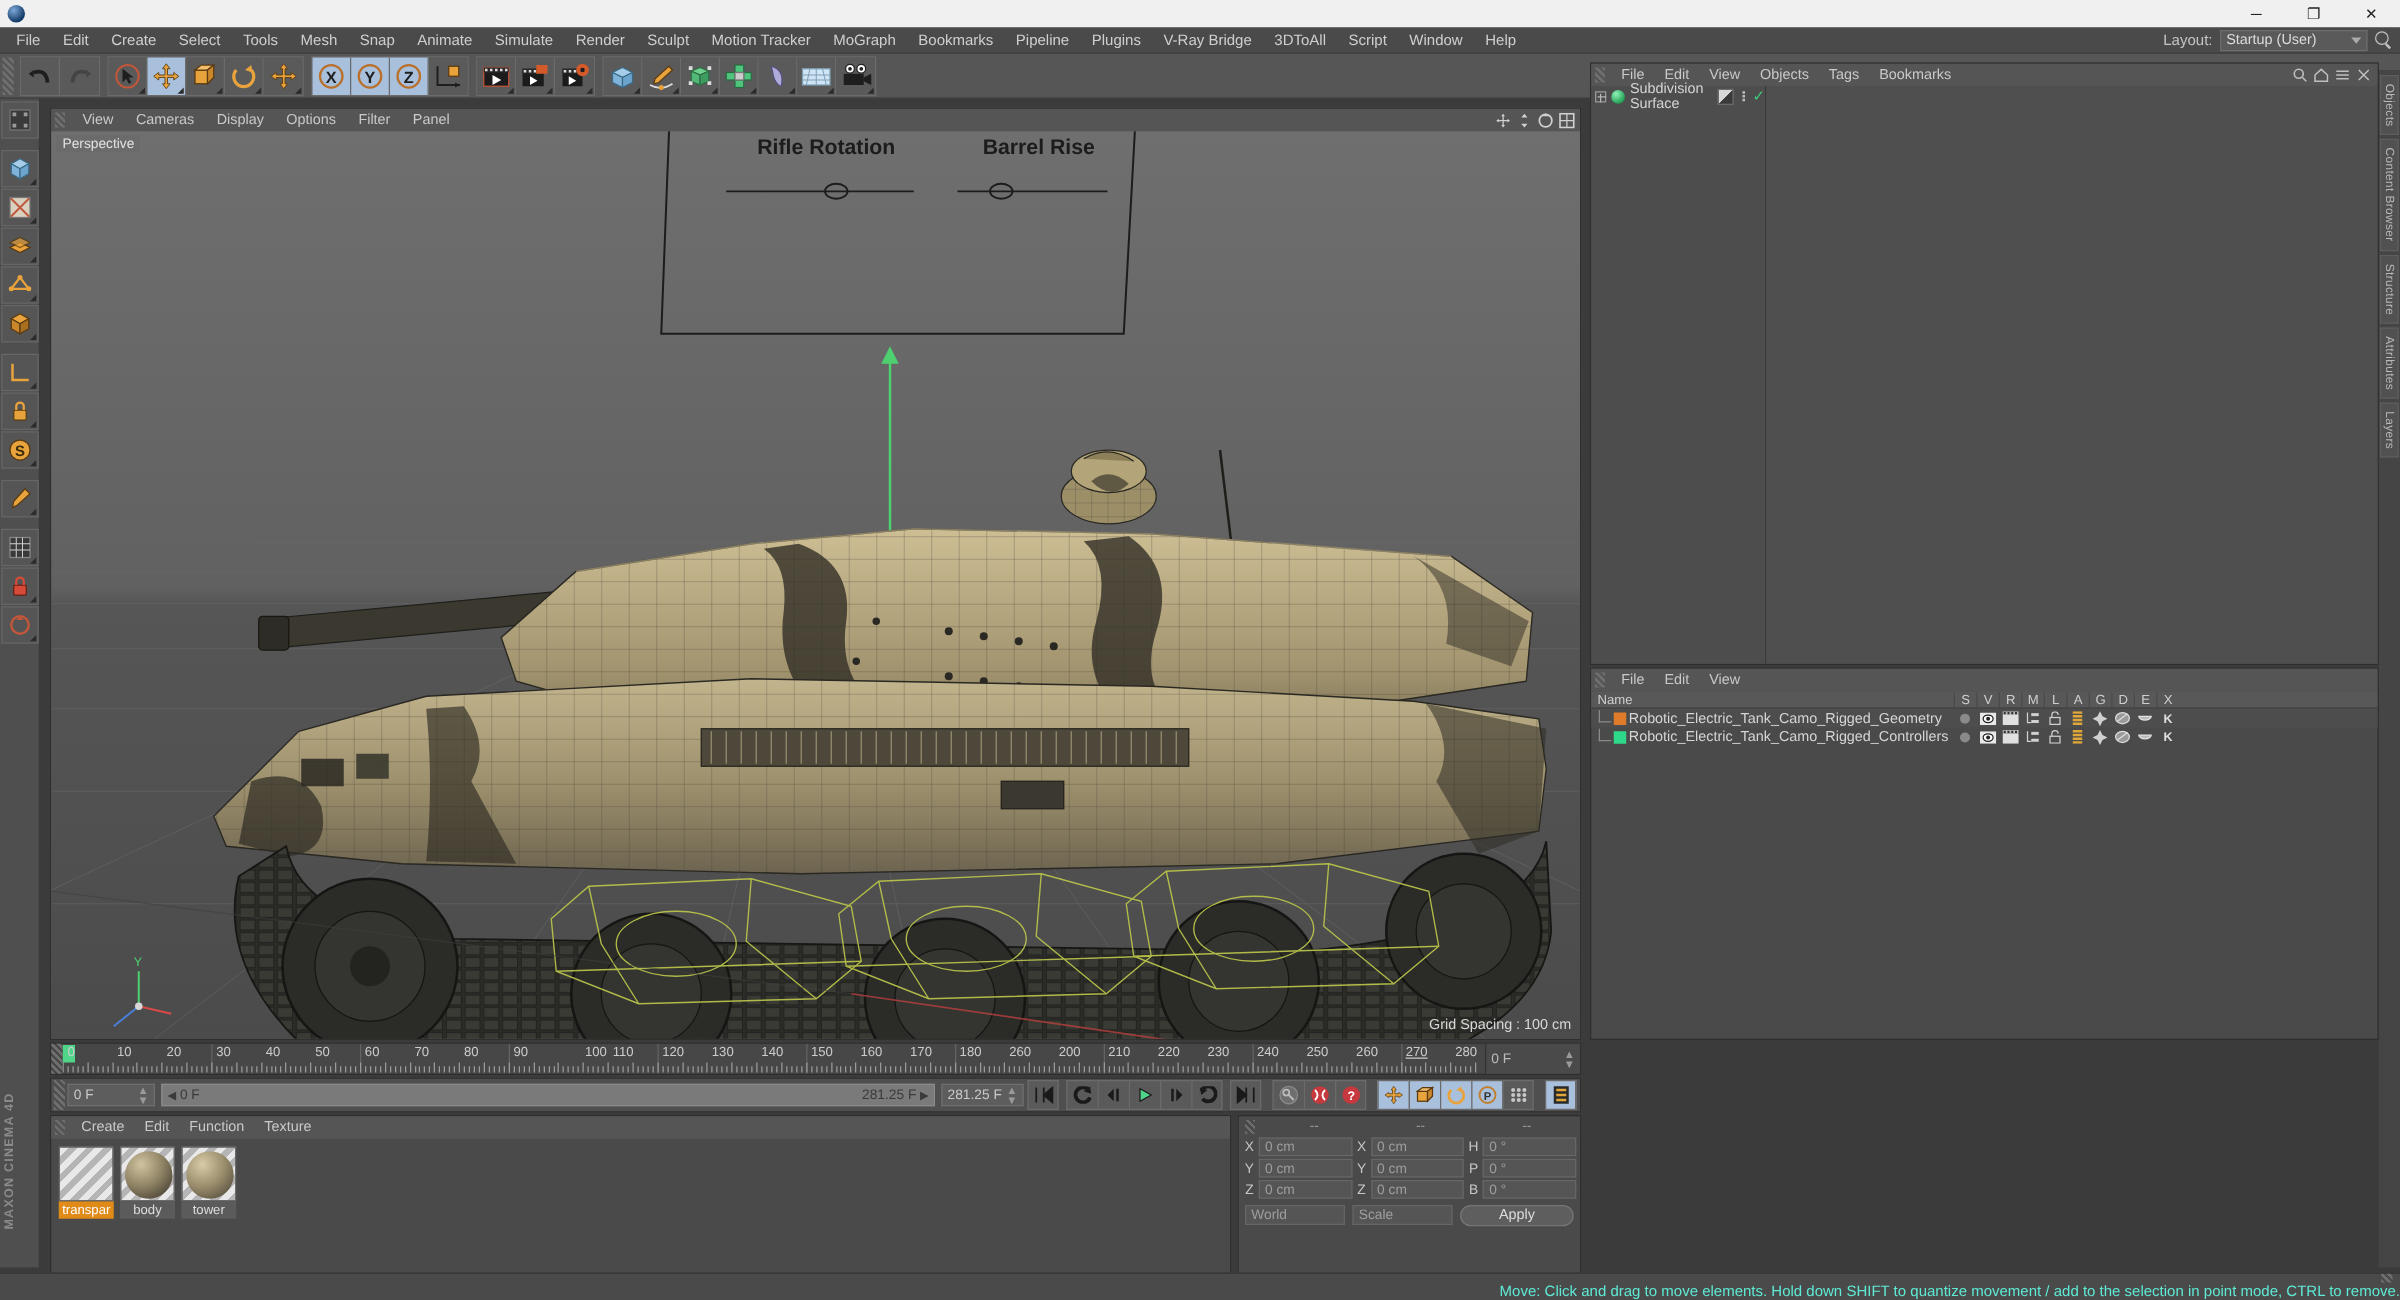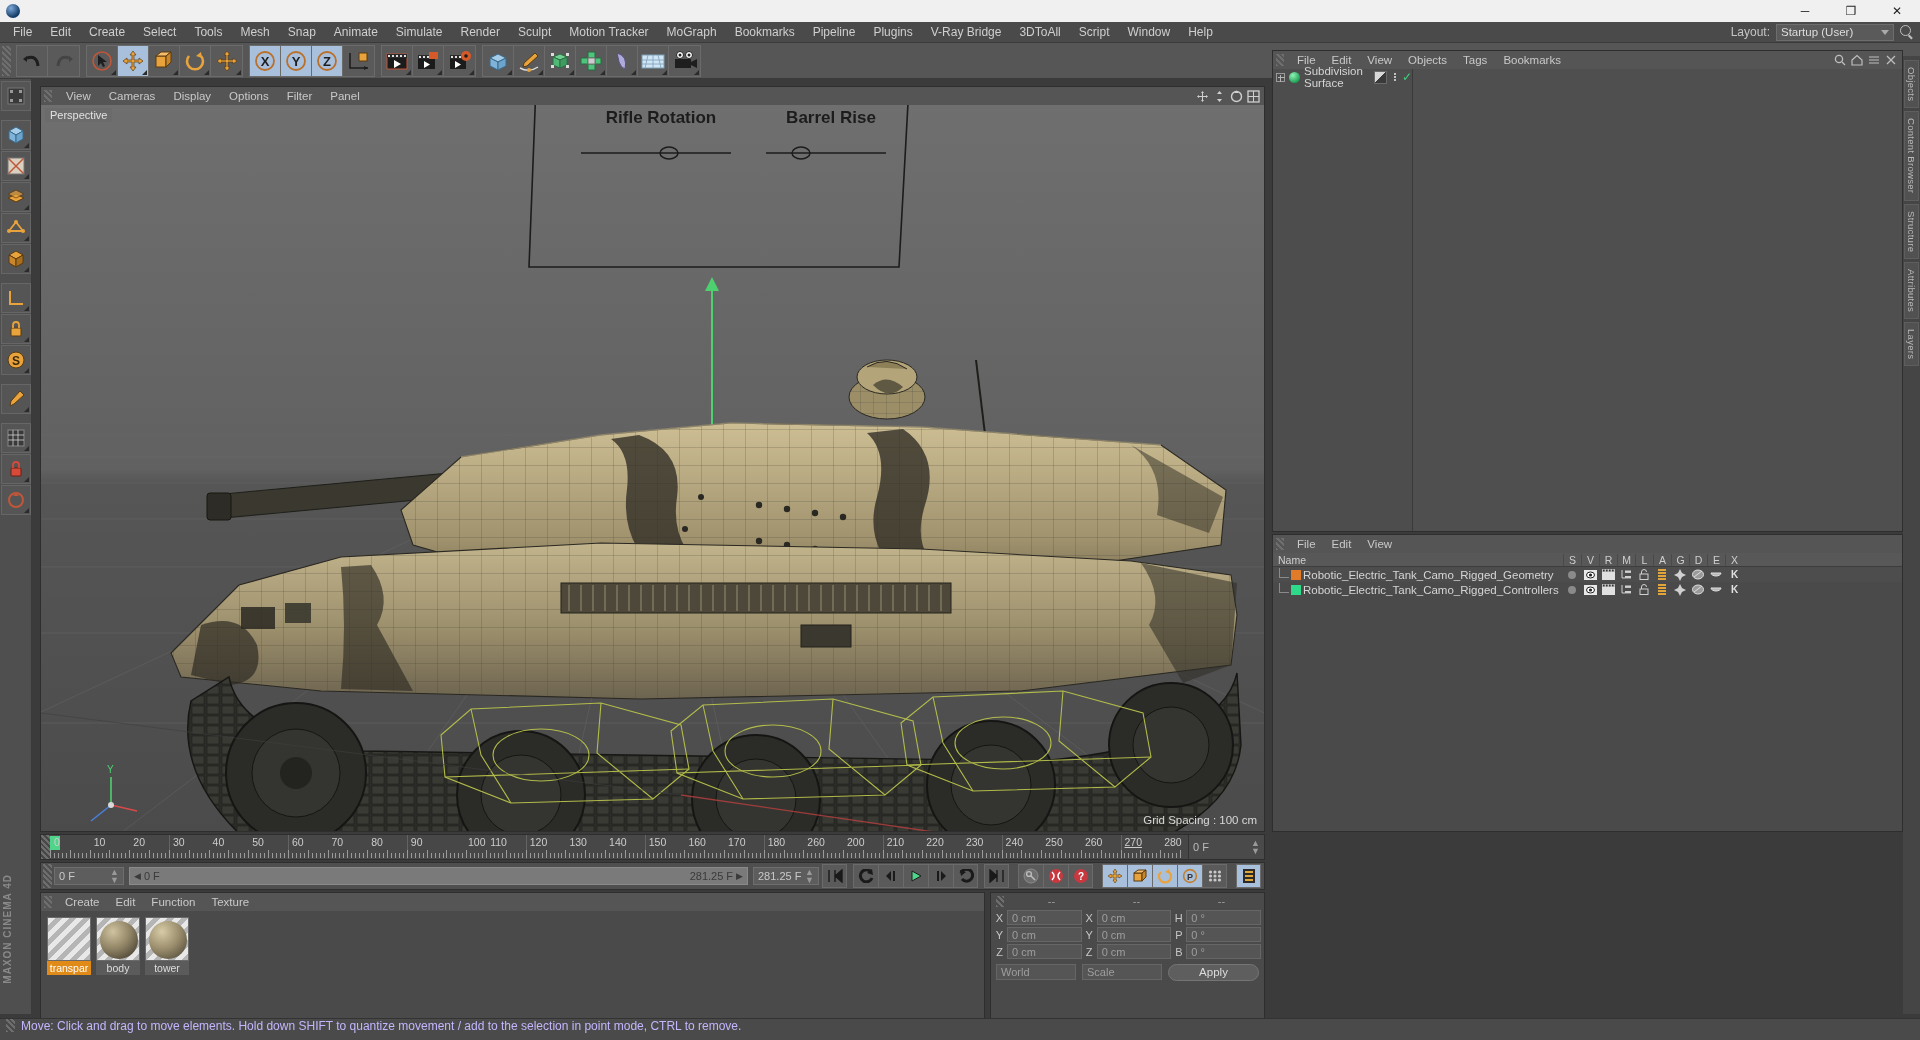--- a/index.html
+++ b/index.html
@@ -179,22 +179,22 @@
      align-items:center; padding:0 4px; font-size:11px; color:#9e9e9e; }
   .crow2 { display:flex; align-items:center; height:20px; padding:4px 5px 0 5px; gap:6px; }
   .csel { width:80px; height:16px; background:#555; border:1px solid #666; display:flex;
      align-items:center; padding:0 4px; font-size:11px; color:#9e9e9e; }
   .applybtn { flex:1; height:17px; background:#5e5e5e; border:1px solid #757575;
      border-radius:9px; display:flex; align-items:center; justify-content:center;
      font-size:11.5px; color:#ddd; }
 
   
   .statusbar { position:absolute; left:0; bottom:0; width:1920px; height:22px;
-     background:#4a4a4a; border-top:1px solid #333; display:flex; align-items:flex-start;
-     font-size:12px; color:#c4b5fd; }
+     background:#4a4a4a; border-top:1px solid #333; display:flex; align-items:flex-end;
+     font-size:12px; color:#5eead4;flex-direction:column; }
   .statusbar .sg { width:9px;height:13px;margin:0 6px;
      background:repeating-linear-gradient(45deg,#6e6e6e 0 2px,transparent 2px 4px); }
 </style>
 </head>
 <body>
 
 <div class="titlebar">
   <div class="tb-ico"></div>
   <div class="winbtns">
     <div>─</div>

